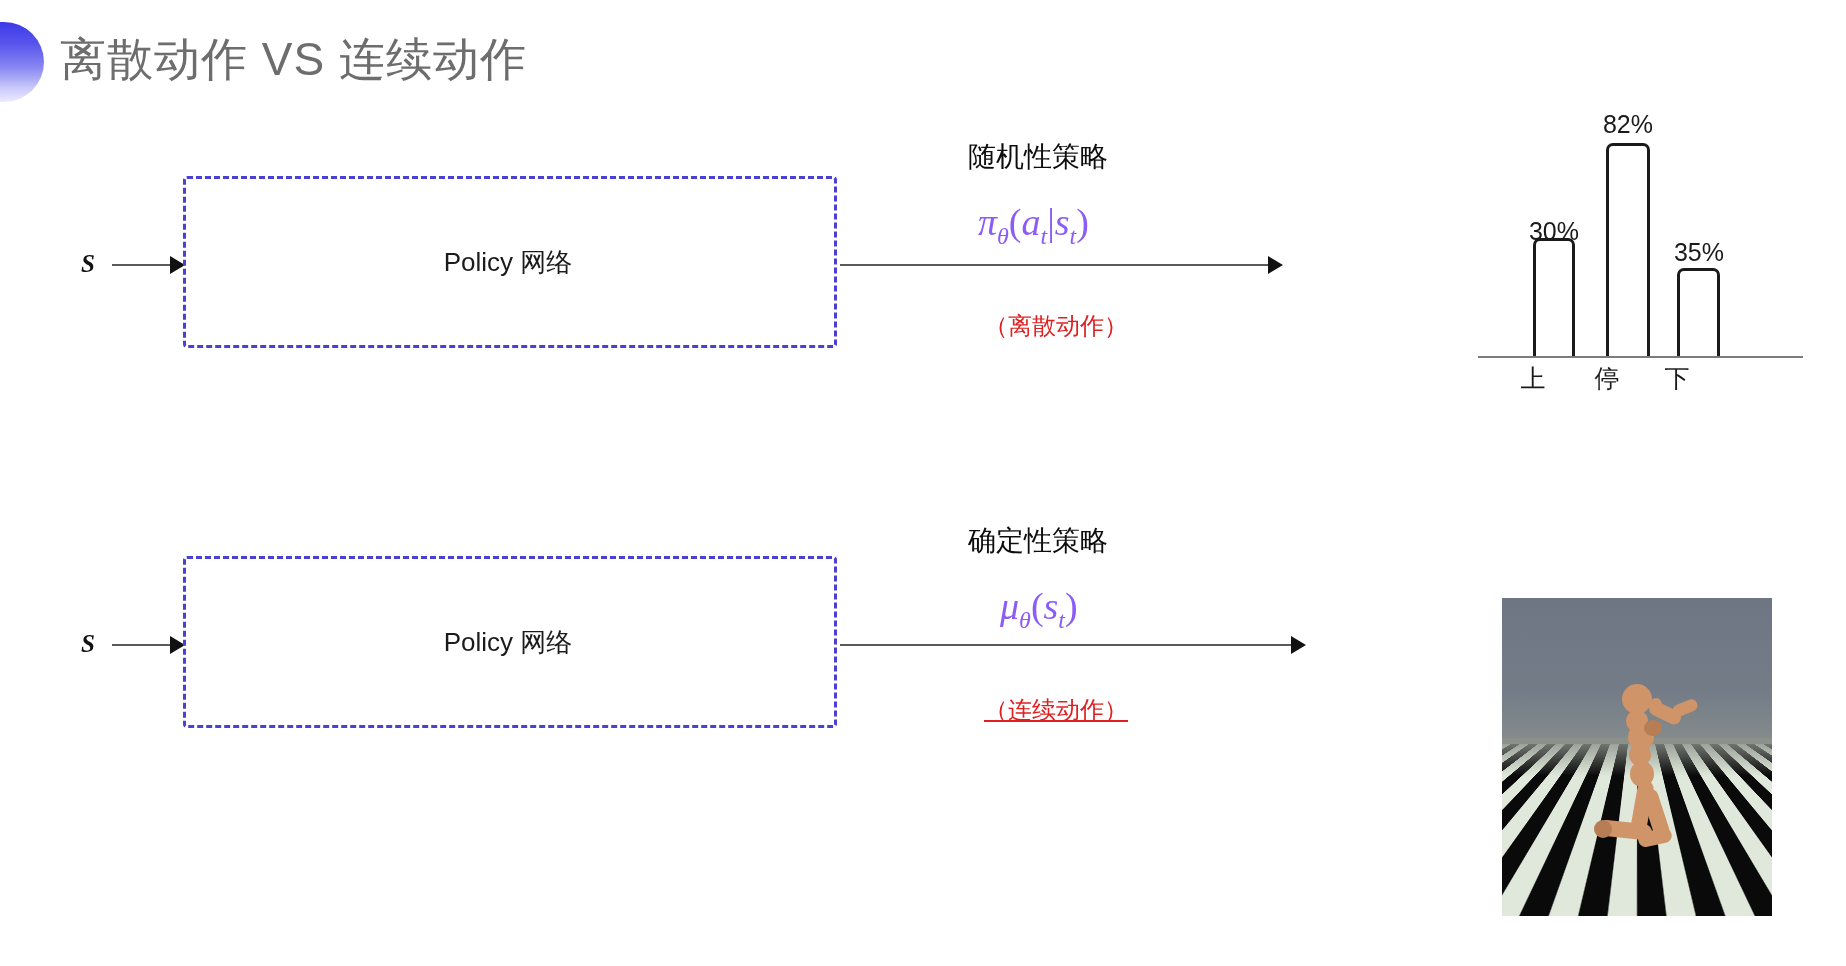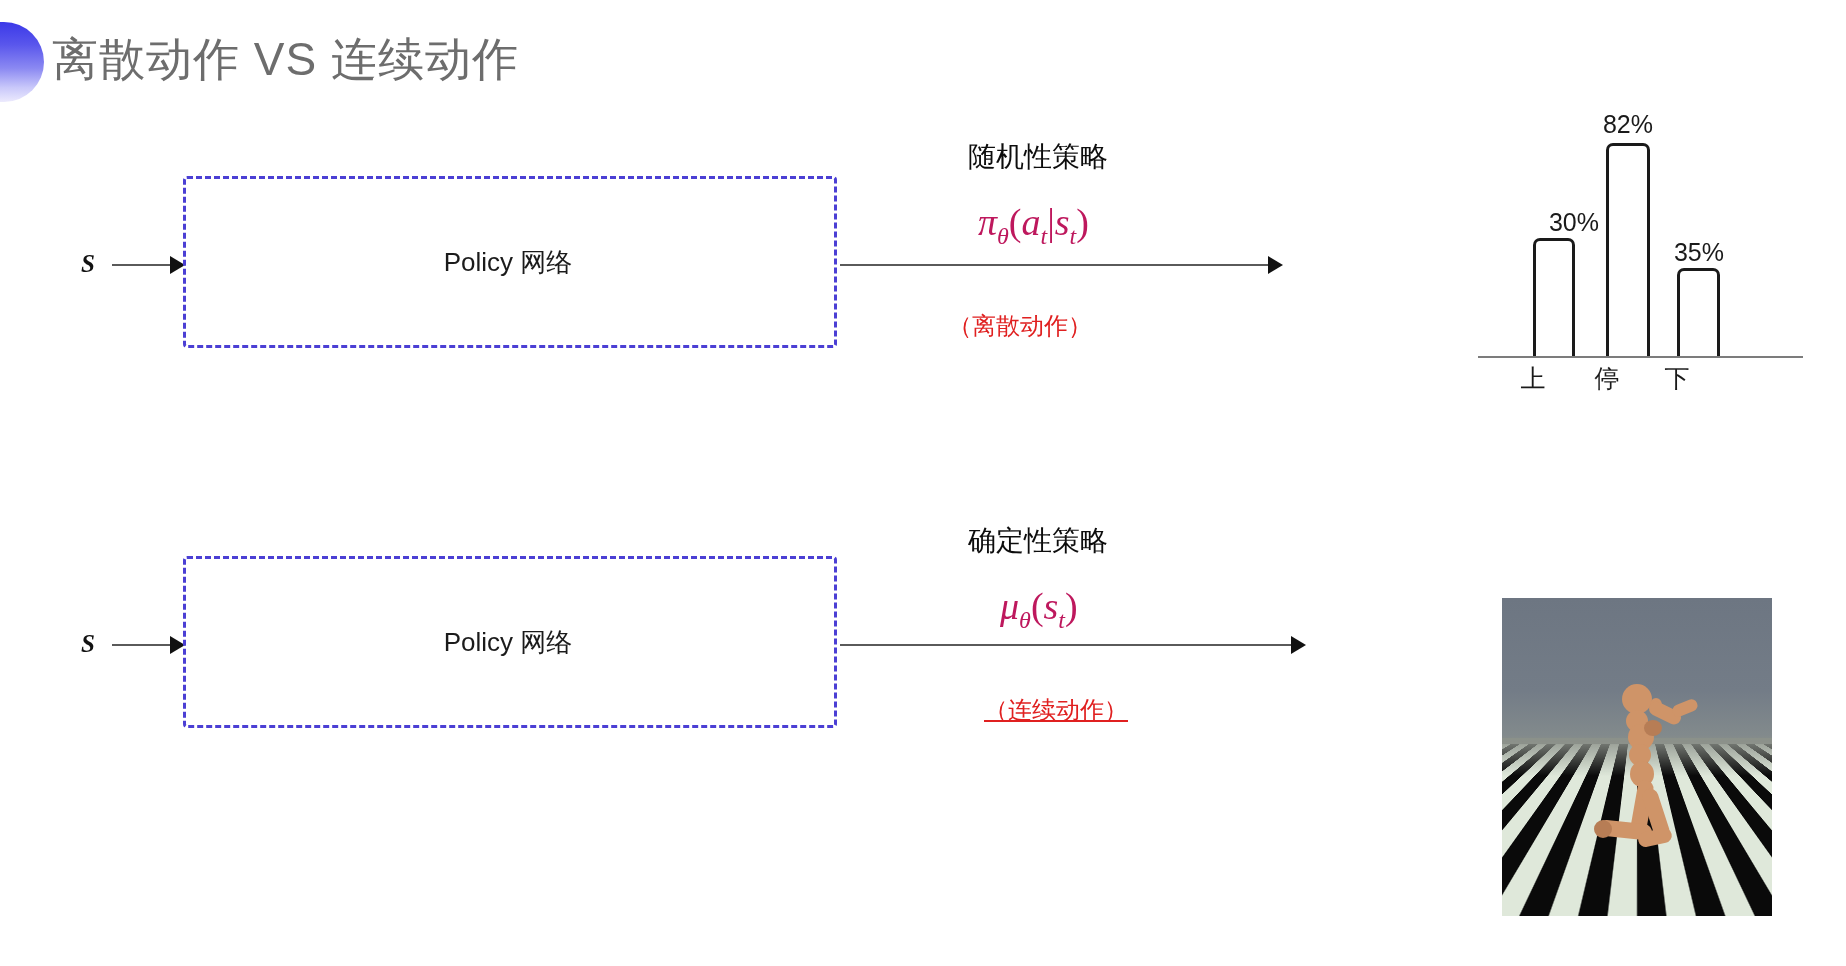--- a/index.html
+++ b/index.html
@@ -13,21 +13,21 @@
   .slide{position:absolute;inset:0;background:#fff;}
 
   
   .title-deco{
     position:absolute;left:-22px;top:22px;
     width:66px;height:80px;
     border-radius:0 44px 44px 0;
     background:linear-gradient(180deg,#3b39e8 0%,#5956ec 28%,#8b89f2 58%,#c9c8fa 82%,#eceafd 100%);
   }
   .page-title{
-    position:absolute;left:52px;top:28px;
+    position:absolute;left:60px;top:28px;
     font-size:46px;line-height:62px;
     color:#6d6d6d;
     letter-spacing:1px;
     white-space:nowrap;
     font-weight:400;
   }
 
   
   .policy-box{
     position:absolute;
@@ -64,21 +64,21 @@
 
   
   .policy-name{
     position:absolute;
     font-size:28px;color:#0d0d0d;white-space:nowrap;
   }
   .formula{
     position:absolute;
     font-family:"Liberation Serif","DejaVu Serif",serif;
     font-style:italic;
-    font-size:38px;color:#be185d;white-space:nowrap;
+    font-size:38px;color:#8b5cf6;white-space:nowrap;
   }
   .formula .sub{
     font-size:24px;vertical-align:sub;font-style:italic;
   }
   .formula .up{font-style:normal;}
   .tag-red{
     position:absolute;
     font-size:24px;color:#e02020;white-space:nowrap;
   }
 
@@ -146,30 +146,30 @@
 
   <div class="policy-name" style="left:968px;top:138px;">随机性策略</div>
 
   <div class="formula" style="left:978px;top:200px;">
     <span>π</span><span class="sub">θ</span><span class="up">(</span><span>a</span><span class="sub">t</span><span class="up">|</span><span>s</span><span class="sub">t</span><span class="up">)</span>
   </div>
 
   <div class="arrow-line" style="left:840px;top:264px;width:432px;"></div>
   <div class="arrow-head" style="left:1268px;top:256px;"></div>
 
-  <div class="tag-red" style="left:948px;top:310px;font-family:Liberation Mono, monospace;">（离散动作）</div>
+  <div class="tag-red" style="left:984px;top:310px;font-family:Liberation Mono, monospace;">（离散动作）</div>
 
   <div class="chart" style="left:1478px;top:130px;width:325px;height:228px;">
     <div class="chart-axis" style="width:325px;"></div>
 
     <div class="bar" style="left:55px;width:42px;height:118px;"></div>
     <div class="bar" style="left:128px;width:44px;height:213px;"></div>
     <div class="bar" style="left:199px;width:43px;height:88px;"></div>
 
-    <div class="bar-value" style="left:31px;top:78px;width:90px;text-align:right;">30%</div>
+    <div class="bar-value" style="left:31px;top:87px;width:90px;">30%</div>
     <div class="bar-value" style="left:105px;top:-20px;width:90px;">82%</div>
     <div class="bar-value" style="left:176px;top:108px;width:90px;">35%</div>
   </div>
 
   <div class="bar-cat" style="left:1488px;top:362px;width:90px;">上</div>
   <div class="bar-cat" style="left:1562px;top:362px;width:90px;">停</div>
   <div class="bar-cat" style="left:1632px;top:362px;width:90px;">下</div>
 
   <div class="s-label" style="left:81px;top:630px;">S</div>
   <div class="arrow-line" style="left:112px;top:644px;width:62px;"></div>

